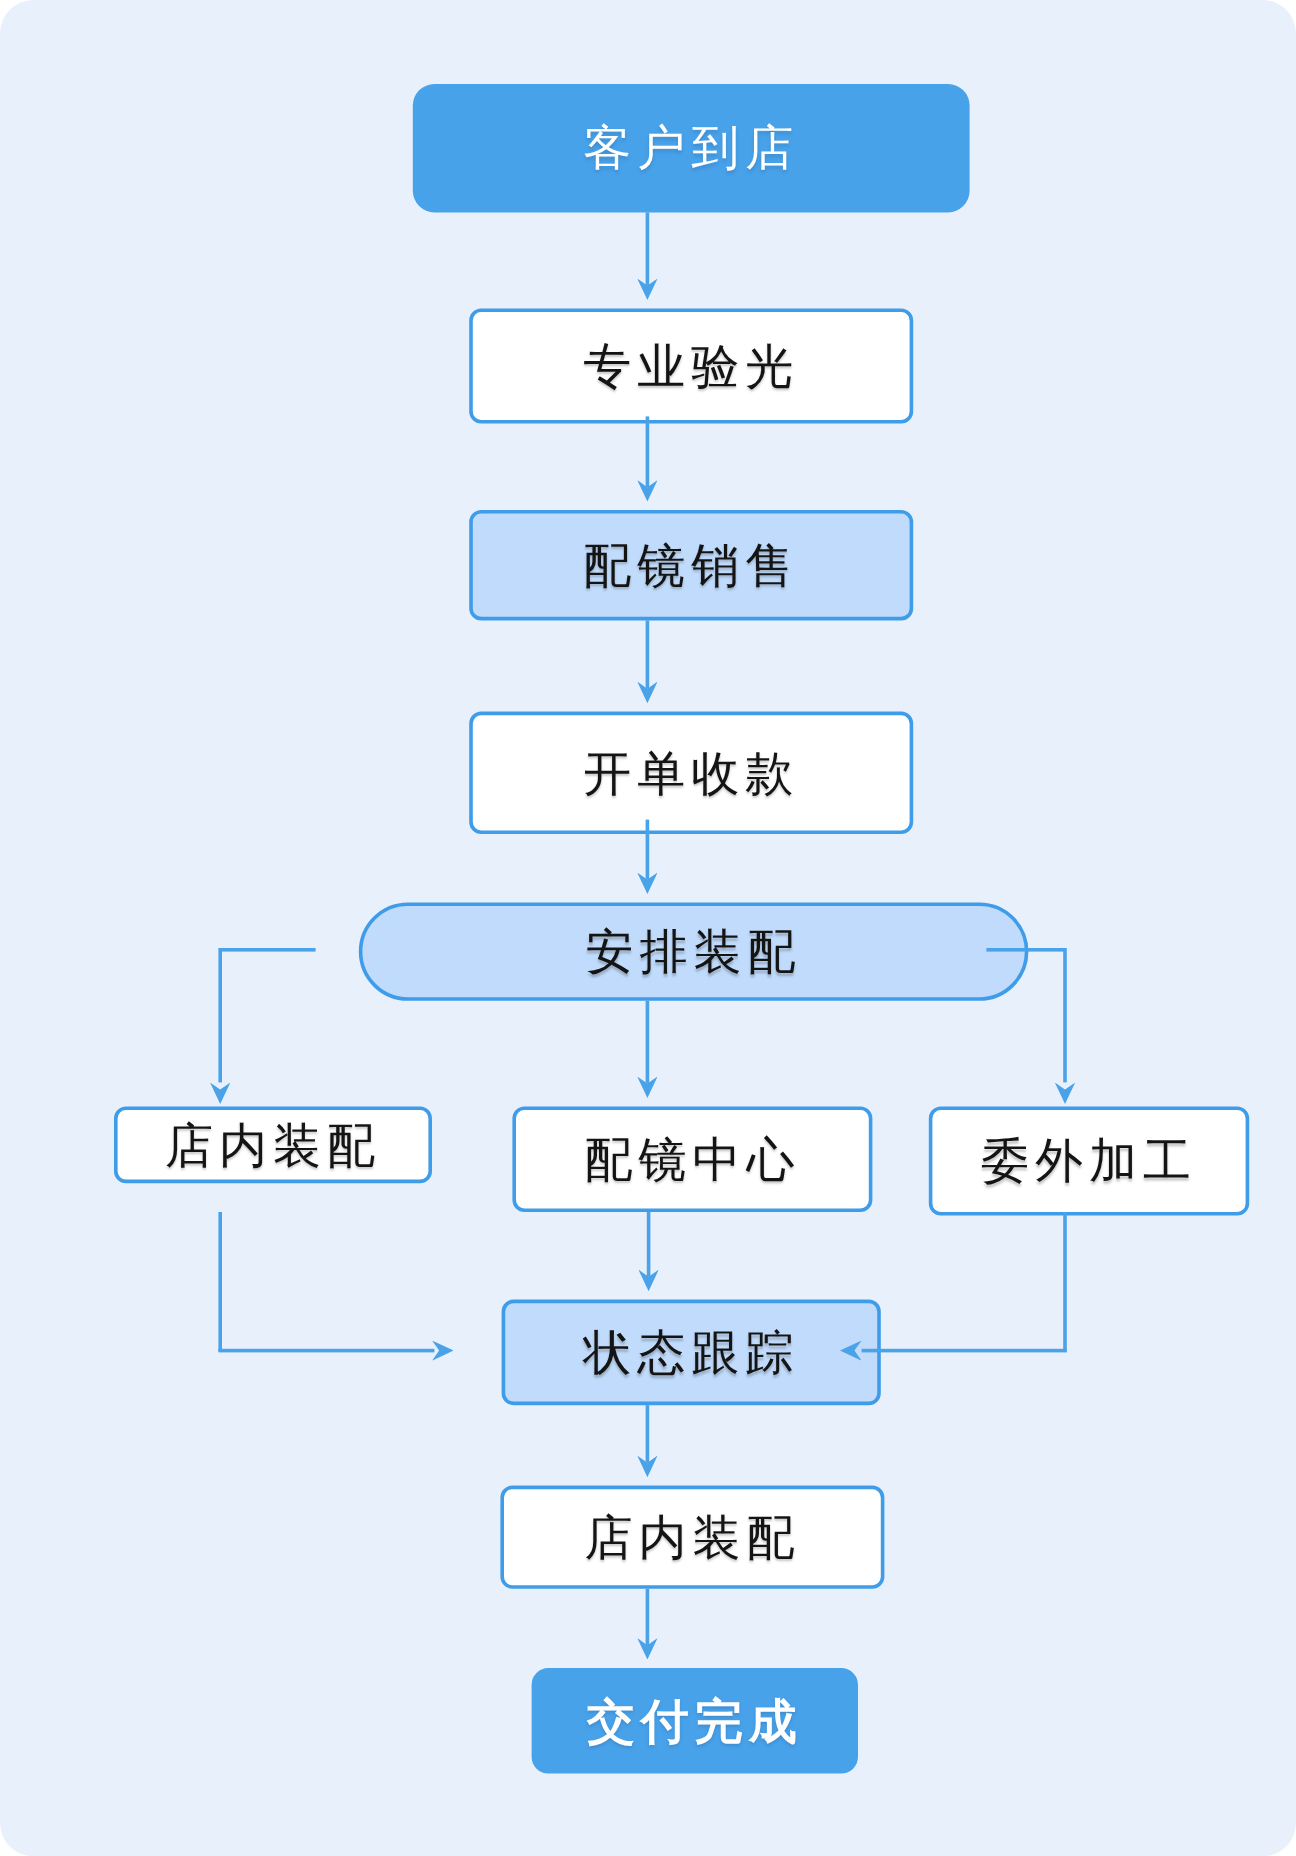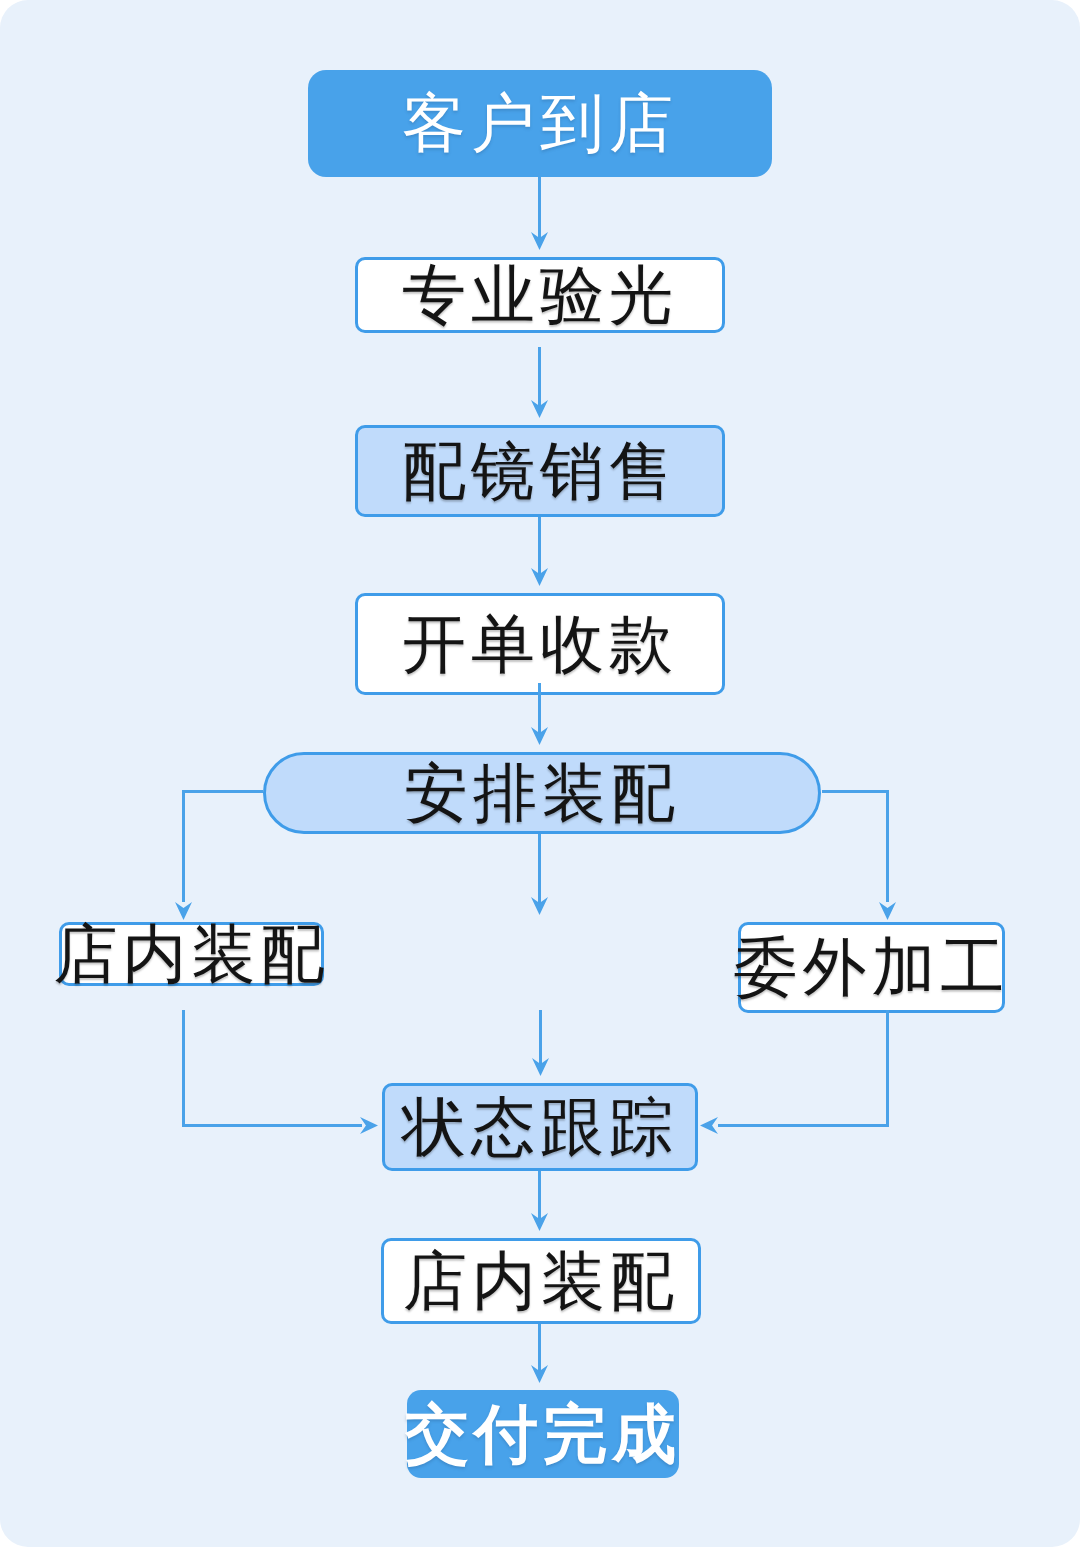--- a/index.html
+++ b/index.html
@@ -9,23 +9,24 @@
     width:1080px;height:1547px;
     background:var(--background,#E8F1FB);
     border-radius:28px;
     overflow:hidden;
     margin:0 auto;
   }
   .node{
     position:absolute;
     display:flex;align-items:center;justify-content:center;
     box-sizing:border-box;
-    font-size:64px;
+    font-size:40px;
     letter-spacing:5px;
     white-space:nowrap;
+    margin-left:36px;
   }
   .node.start{
     background:var(--primary-fill,#48A2EA);
     color:var(--text-light,#ffffff);
     border-radius:18px;
     font-weight:400;
     text-shadow:0 2px 3px rgba(40,90,140,0.30);
   }
   .node.end{
     background:var(--primary-fill,#48A2EA);
@@ -59,30 +60,31 @@
   .ah-right{width:18px;height:17px;clip-path:polygon(0 0,33% 50%,0 100%,100% 50%);}
   .ah-left{width:18px;height:17px;clip-path:polygon(100% 0,67% 50%,100% 100%,0 50%);}
 </style>
 </head>
 <body>
 
 <div class="canvas">
 
   <div class="node start" style="left:308px;top:70px;width:464px;height:107px;">客户到店</div>
 
-  <div class="node plain" style="left:355px;top:257px;width:370px;height:76px;">专业验光</div>
+  <div class="node plain" style="left:355px;top:257px;width:370px;height:96px;">专业验光</div>
 
   <div class="node hl" style="left:355px;top:425px;width:370px;height:92px;">配镜销售</div>
 
   <div class="node plain" style="left:355px;top:593px;width:370px;height:102px;">开单收款</div>
 
   <div class="node hl pill" style="left:263px;top:752px;width:558px;height:82px;">安排装配</div>
 
   <div class="node plain" style="left:59px;top:922px;width:265px;height:64px;">店内装配</div>
 
+  <div class="node plain" style="left:391px;top:922px;width:300px;height:88px;">配镜中心</div>
 
   <div class="node plain" style="left:738px;top:922px;width:267px;height:91px;">委外加工</div>
 
   <div class="node hl" style="left:382px;top:1083px;width:316px;height:88px;">状态跟踪</div>
 
   <div class="node plain" style="left:381px;top:1238px;width:320px;height:86px;">店内装配</div>
 
   <div class="node end" style="left:407px;top:1390px;width:272px;height:88px;">交付完成</div>
 
   <div class="ln" style="left:538px;top:177px;width:3px;height:61px;"></div>

